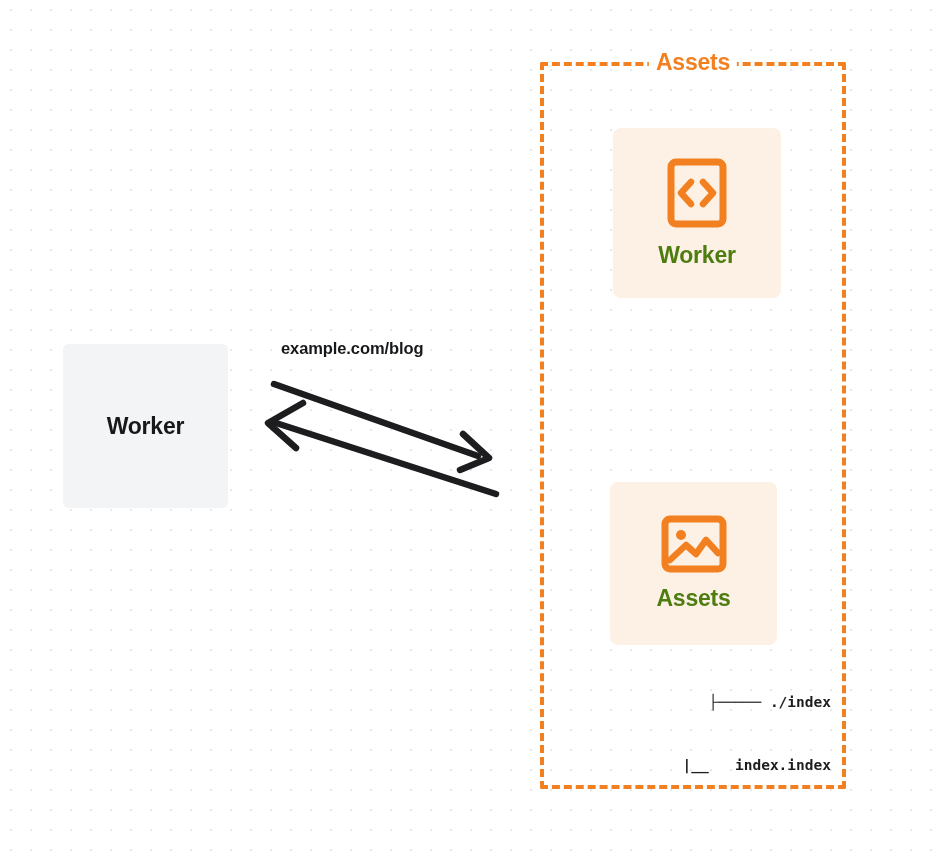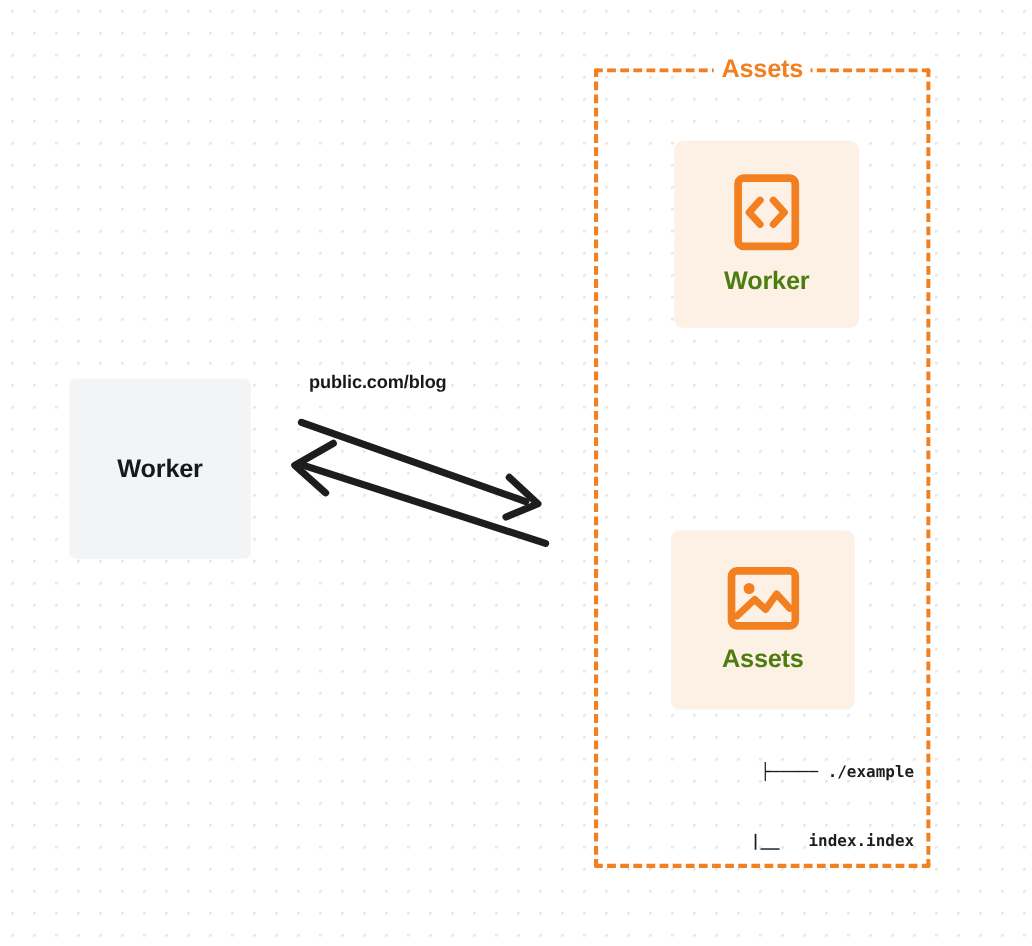--- a/index.html
+++ b/index.html
@@ -100,21 +100,21 @@
 </style>
 </head>
 <body>
 
 <div id="canvas">
 
   <div id="client-box">
     <span class="node-label">Worker</span>
   </div>
 
-  <span id="request-label">public.com/blog</span>
+  <span id="request-label">example.com/blog</span>
 
   <svg id="arrows" viewBox="0 0 938 860">
 
     <g>
       <line x1="274" y1="384" x2="478" y2="456" stroke="#1d1d1f" stroke-width="6.5" stroke-linecap="round"></line>
       <polyline points="463,434 489,458 460,470" fill="none" stroke="#1d1d1f" stroke-width="6.5" stroke-linecap="round" stroke-linejoin="round"></polyline>
     </g>
 
     <g>
       <line x1="496" y1="494" x2="276" y2="423" stroke="#1d1d1f" stroke-width="6.5" stroke-linecap="round"></line>
@@ -139,19 +139,19 @@
     <div id="assets-card" class="resource-card">
       <svg class="card-icon" width="66" height="58" viewBox="0 0 66 58">
         <rect x="4" y="4" width="58" height="50" rx="5" ry="5" fill="none" stroke="#f38020" stroke-width="7"></rect>
         <circle cx="20" cy="20" r="5" fill="#f38020"></circle>
         <polyline points="9,45 25,30 35,39 45,25 57,38" fill="none" stroke="#f38020" stroke-width="6.5" stroke-linecap="round" stroke-linejoin="round"></polyline>
       </svg>
       <span class="node-label">Assets</span>
     </div>
 
     <div id="file-tree">
-      <span class="tree-row">├───── ./example</span>
+      <span class="tree-row">├───── ./index</span>
       <span class="tree-row">    |__   index.index</span>
       
     </div>
   </div>
 
 </div>
 
 </body></html>

